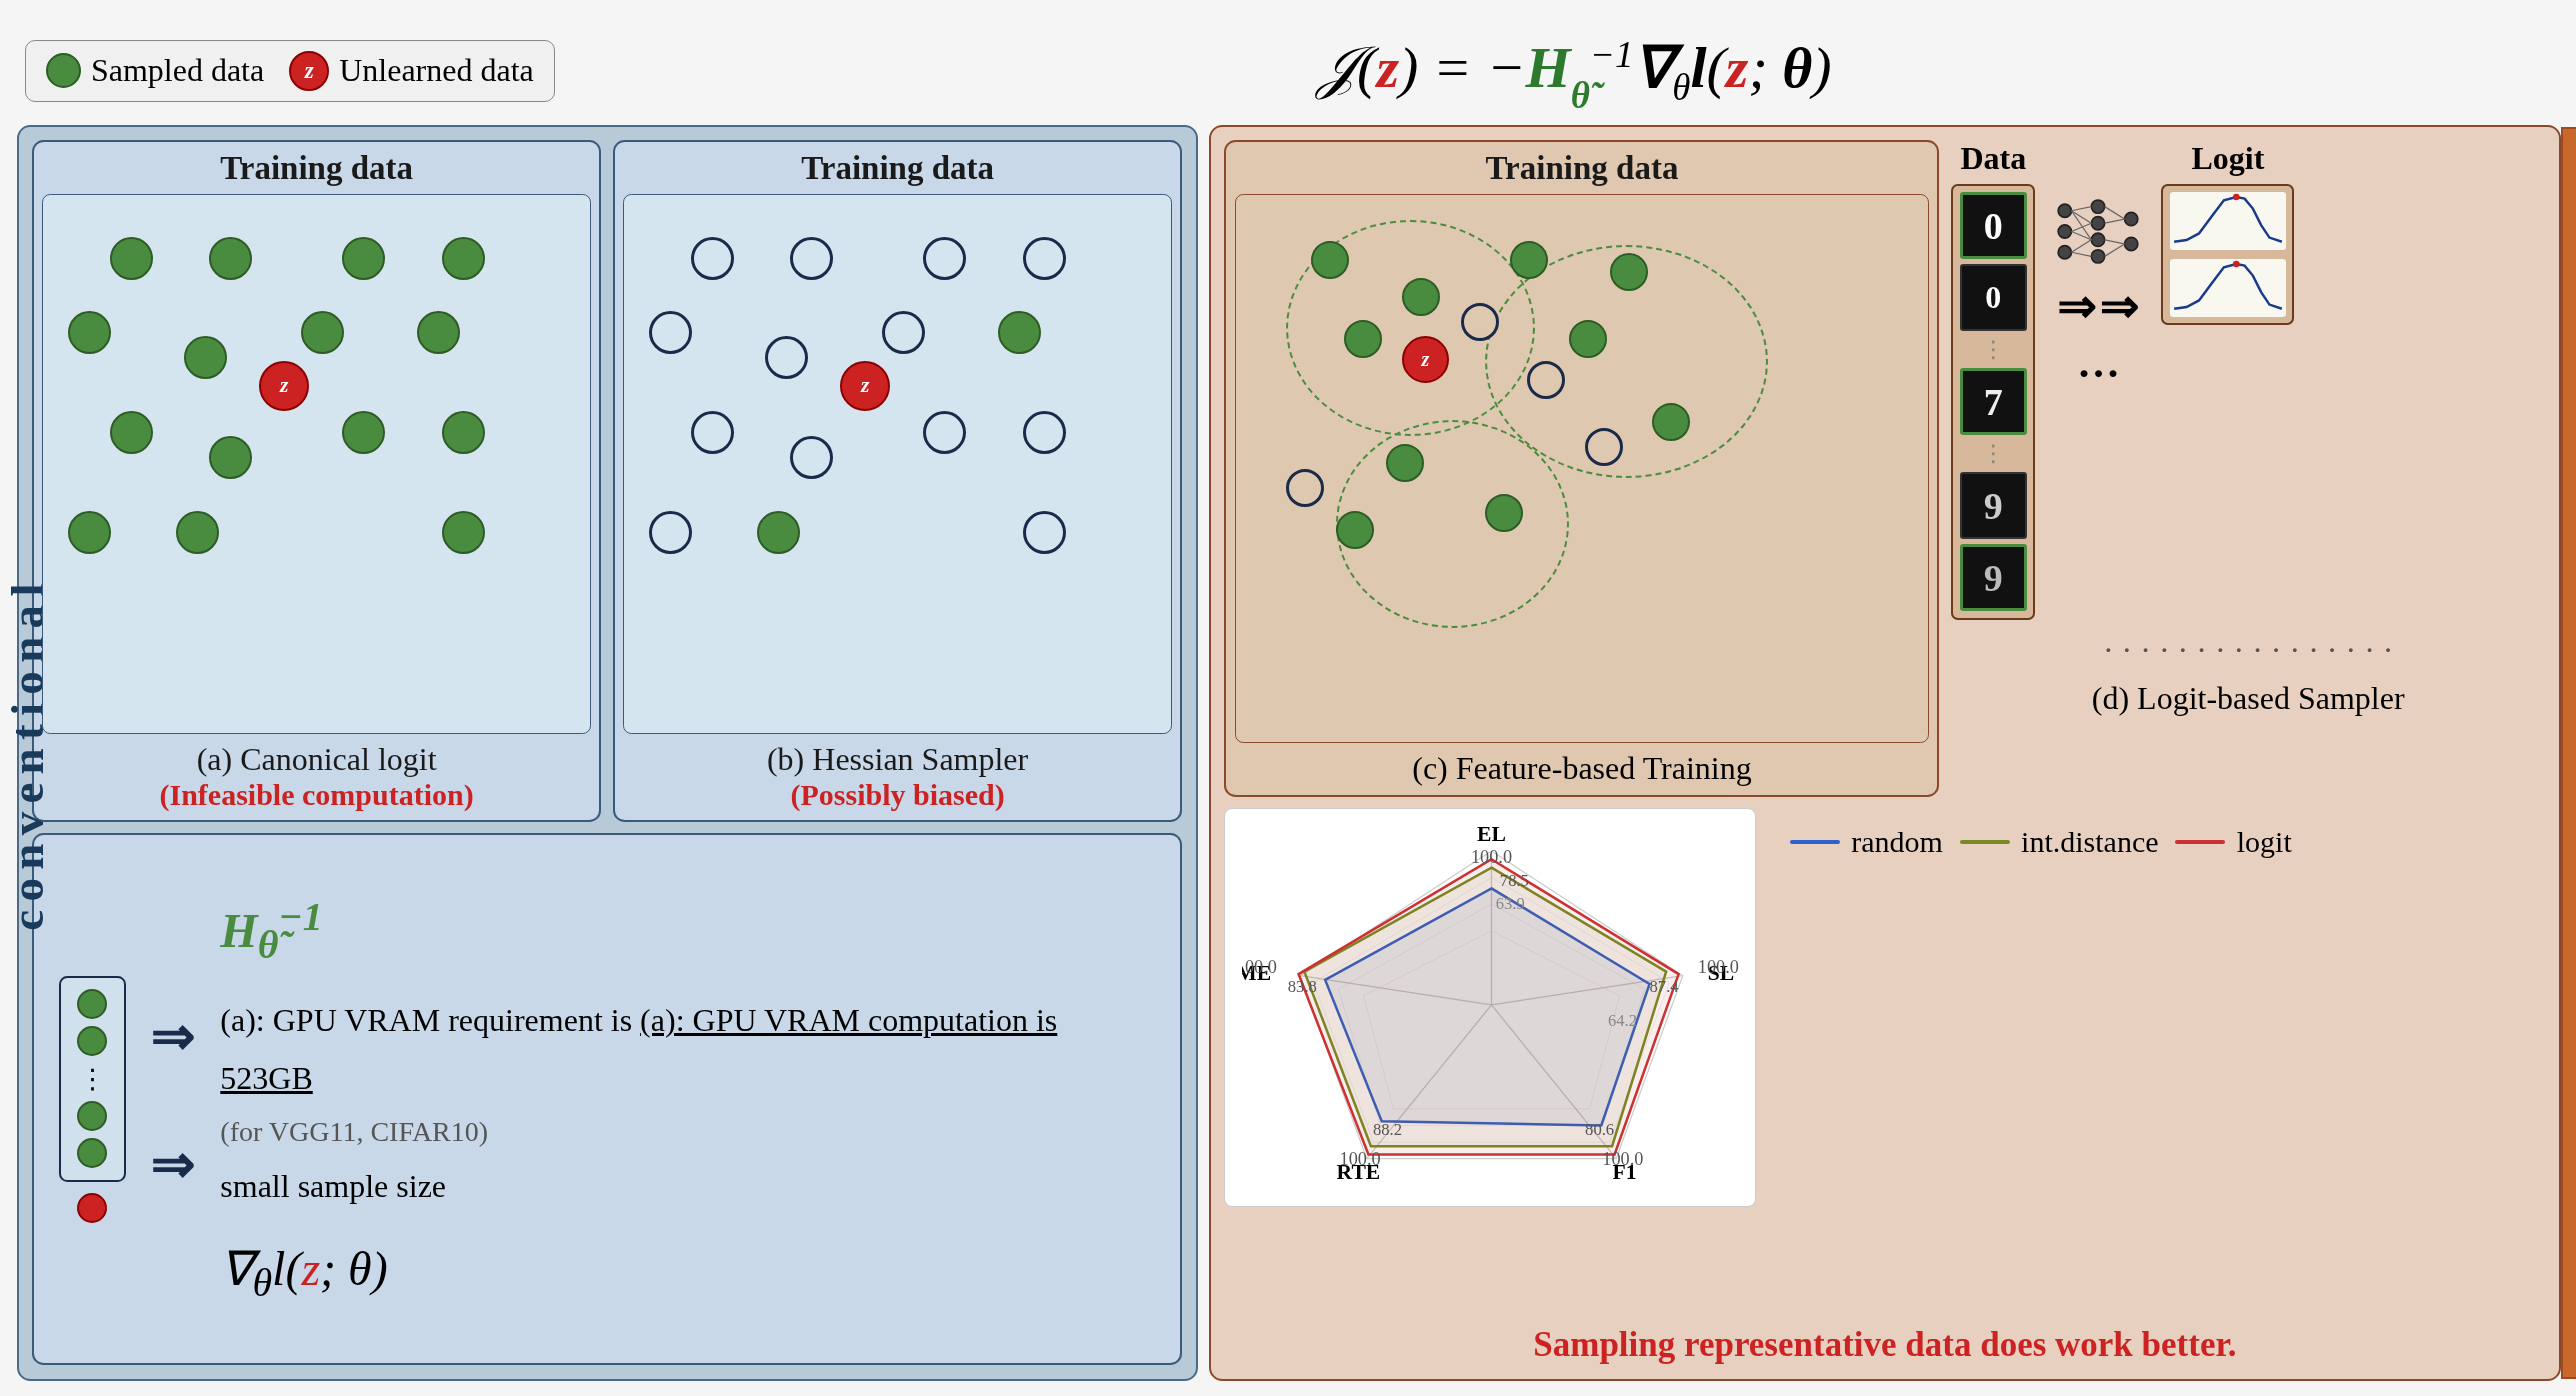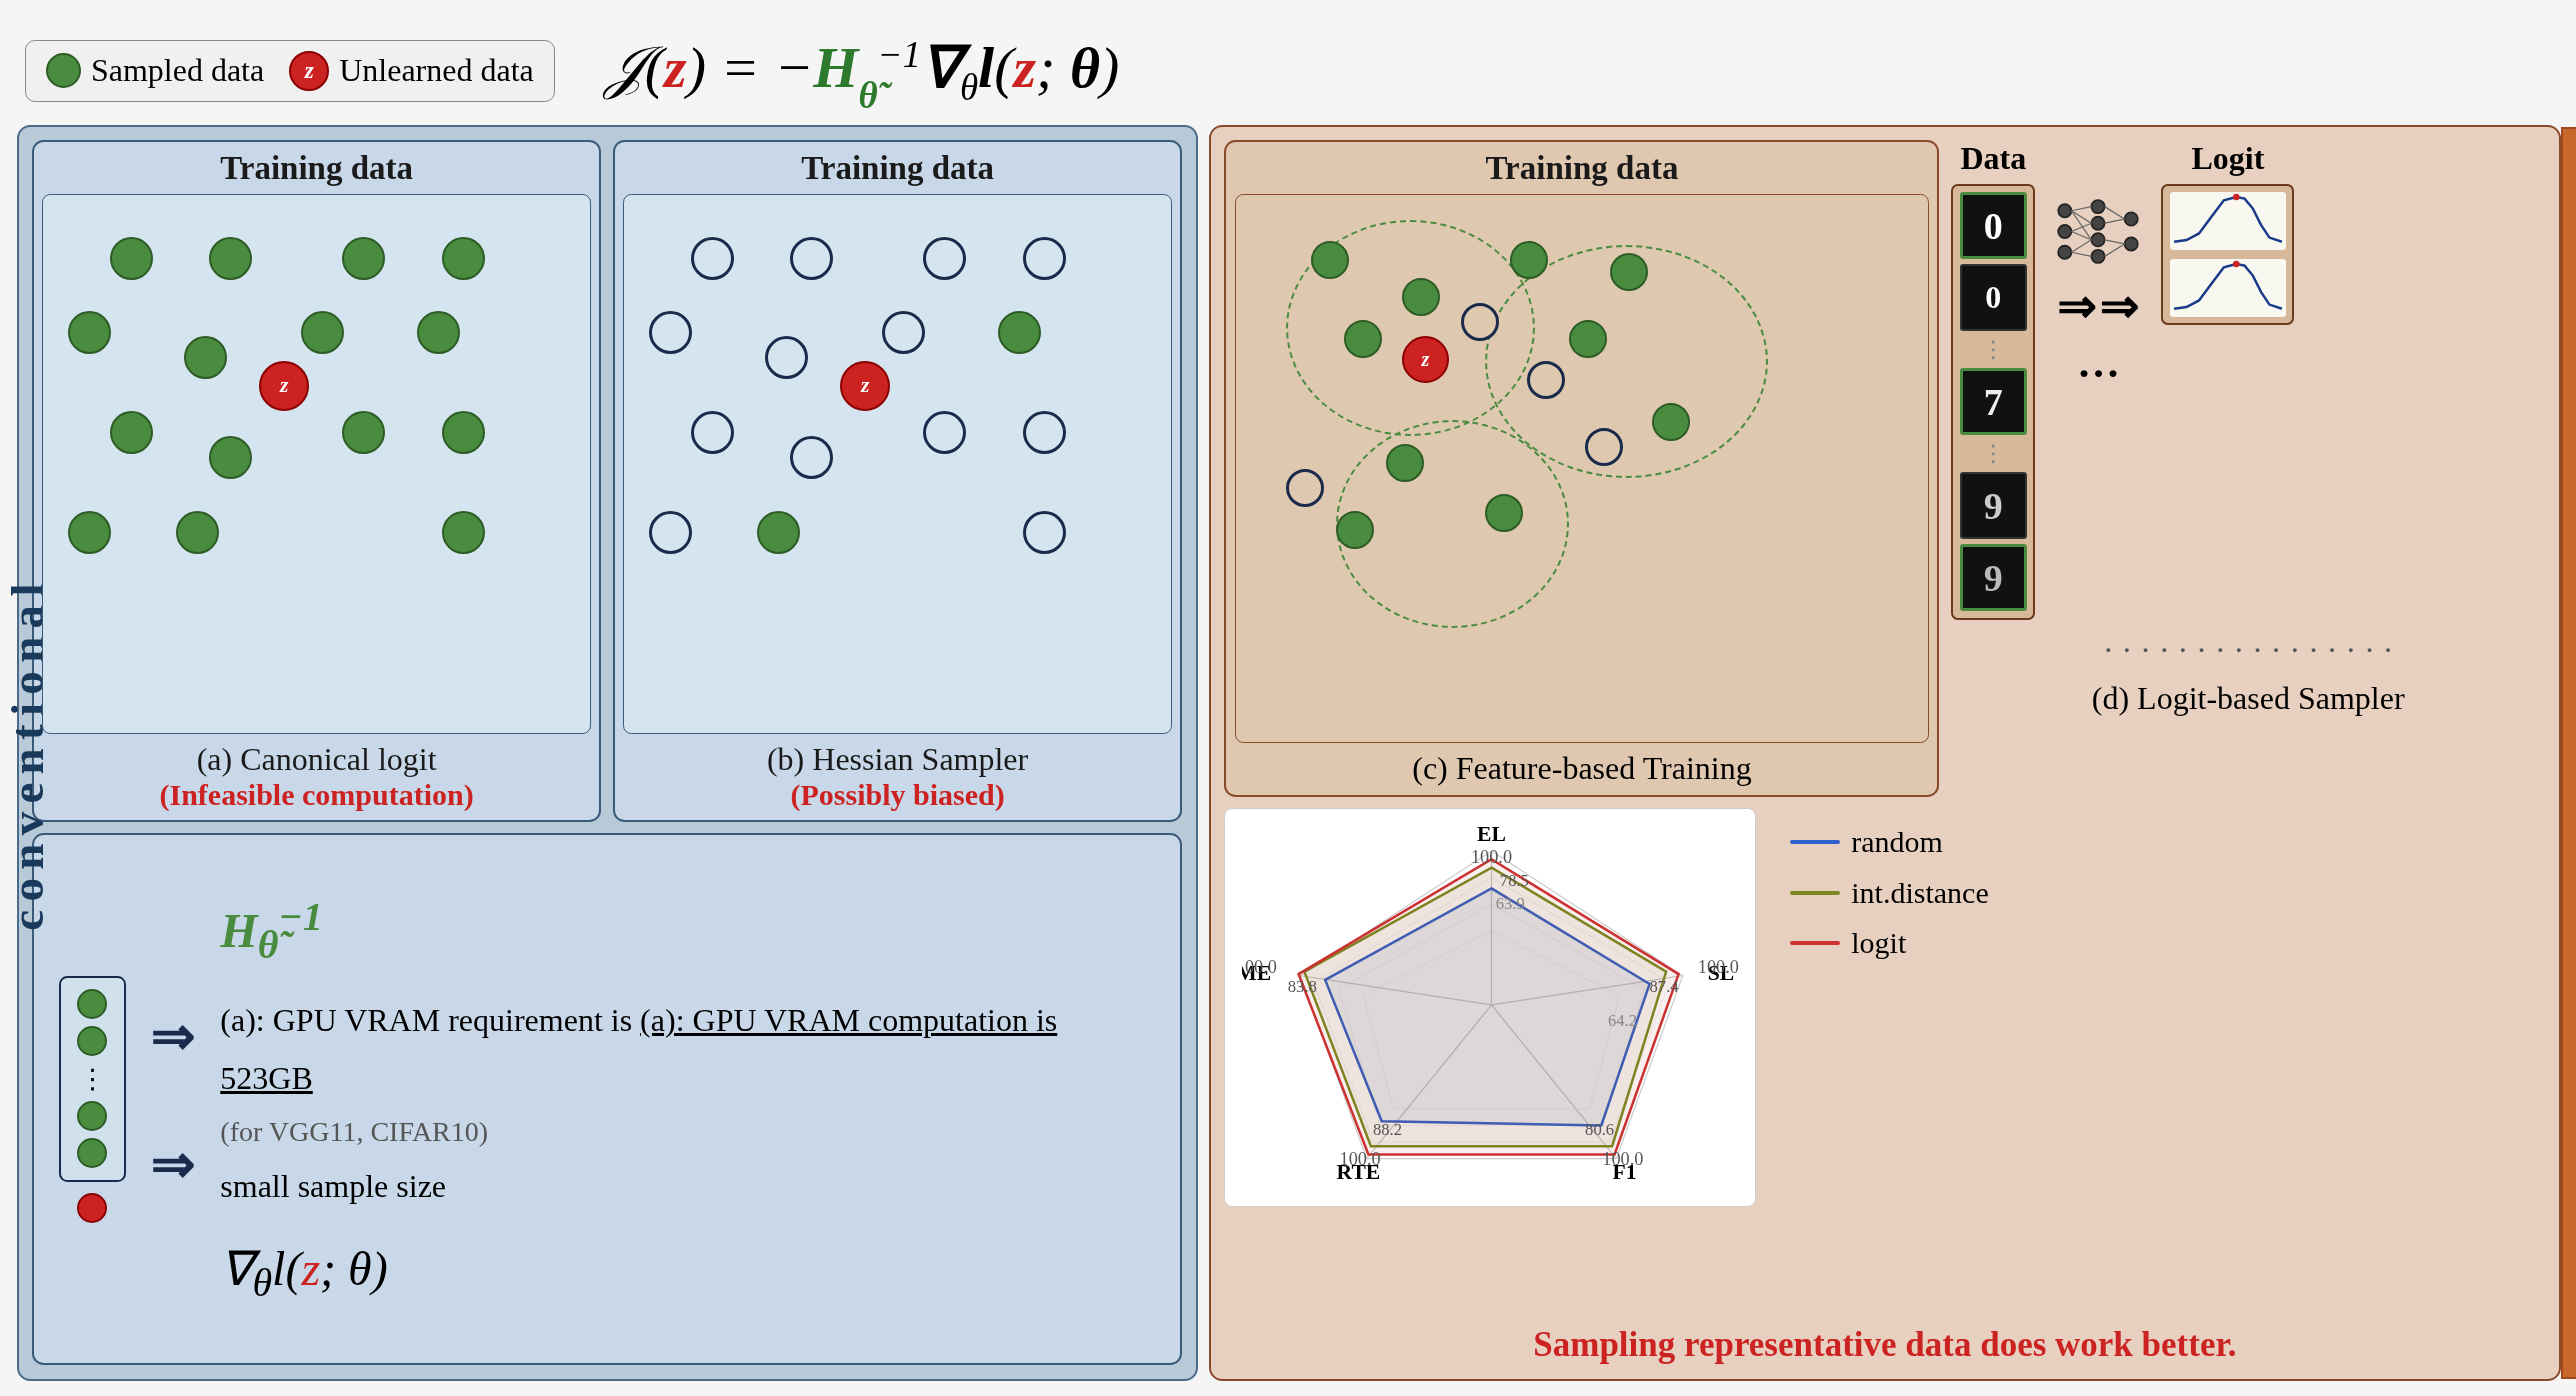--- a/index.html
+++ b/index.html
@@ -67,21 +67,21 @@
       justify-content: center;
       color: white;
       font-weight: bold;
       font-size: 23px;
       font-style: italic;
     }
 
     .formula-main {
       font-size: 58px;
       font-style: italic;
-      text-align: left;
+      text-align: center;
       flex: 1;
       margin-left: 50px;
     }
 
     
     .content-area {
       display: flex;
       flex: 1;
       gap: 0;
     }
@@ -596,21 +596,21 @@
               <text x="490" y="200" text-anchor="start" font-size="20" fill="#555">87.4</text>
               <text x="430" y="372" text-anchor="middle" font-size="20" fill="#555">80.6</text>
               <text x="175" y="372" text-anchor="middle" font-size="20" fill="#555">88.2</text>
               <text x="90" y="200" text-anchor="end" font-size="20" fill="#555">83.8</text>
 
               <text x="305" y="100" text-anchor="start" font-size="20" fill="#888">63.9</text>
               <text x="440" y="240" text-anchor="start" font-size="20" fill="#888">64.2</text>
             </svg>
           </div>
 
-          <div style="display:flex;flex-direction:column;justify-content:center;gap:16.6px;padding:16.6px;">
+          <div style="display:flex;flex-direction:row;justify-content:center;gap:16.6px;padding:16.6px;">
             <div class="legend-line">
               <div class="legend-color-line" style="background:#3060cc;"></div>
               <span>random</span>
             </div>
             <div class="legend-line">
               <div class="legend-color-line" style="background:#7a8a20;"></div>
               <span>int.distance</span>
             </div>
             <div class="legend-line">
               <div class="legend-color-line" style="background:#cc3030;"></div>

